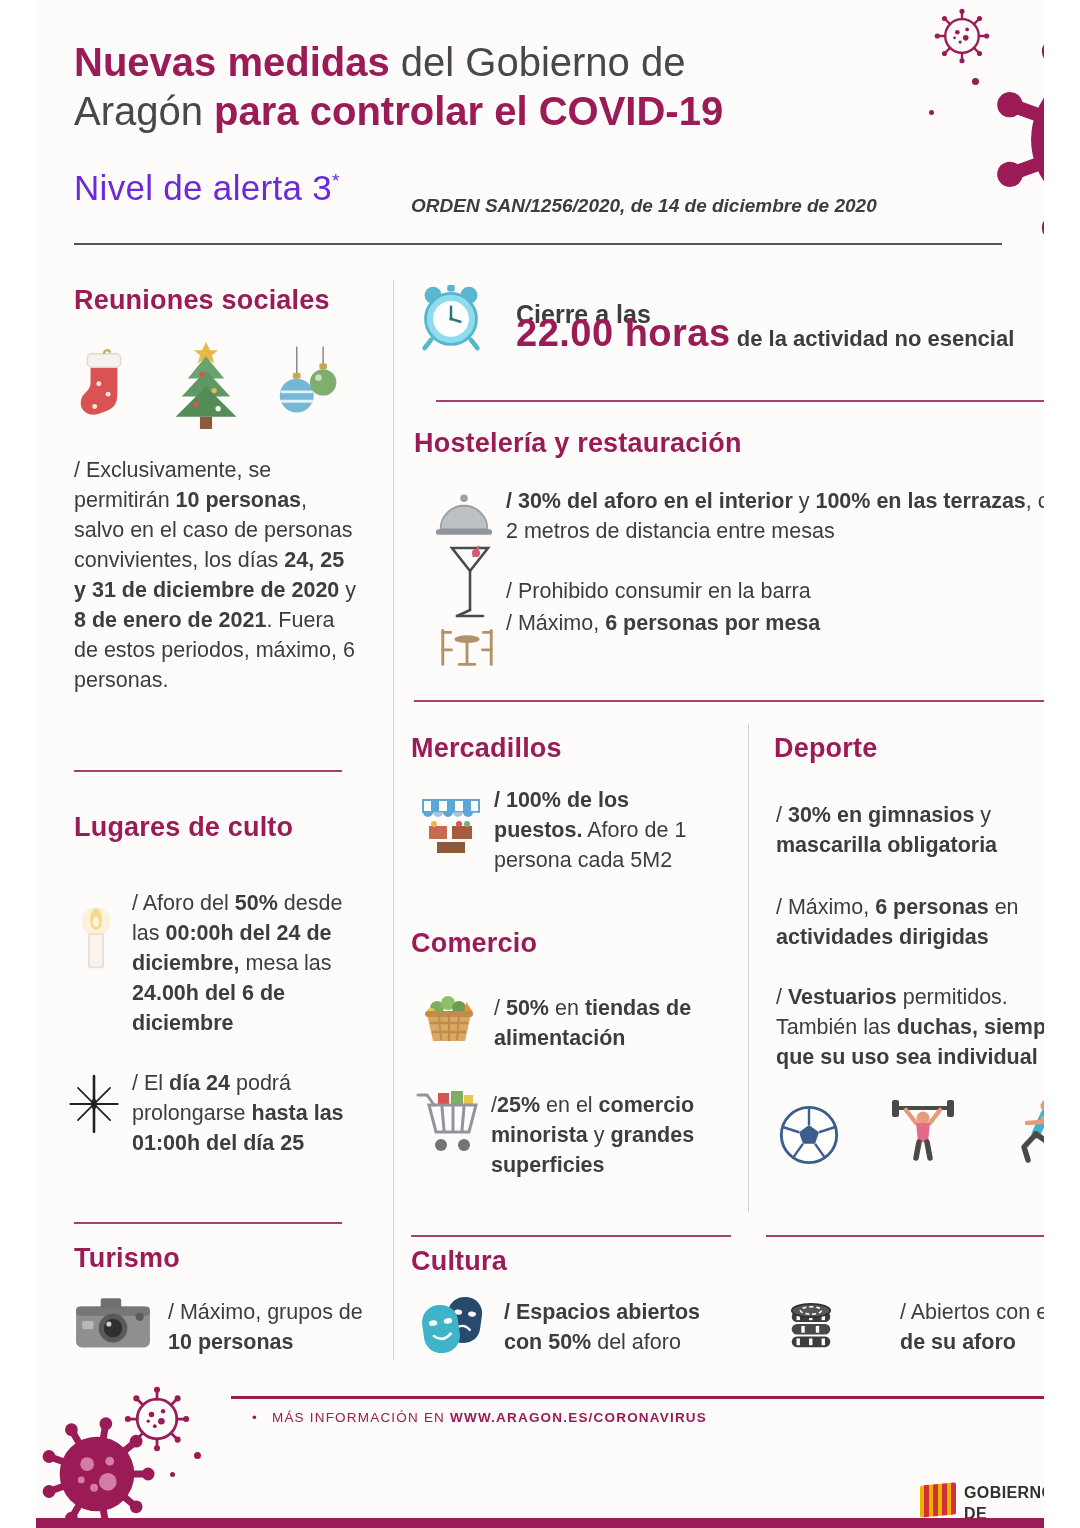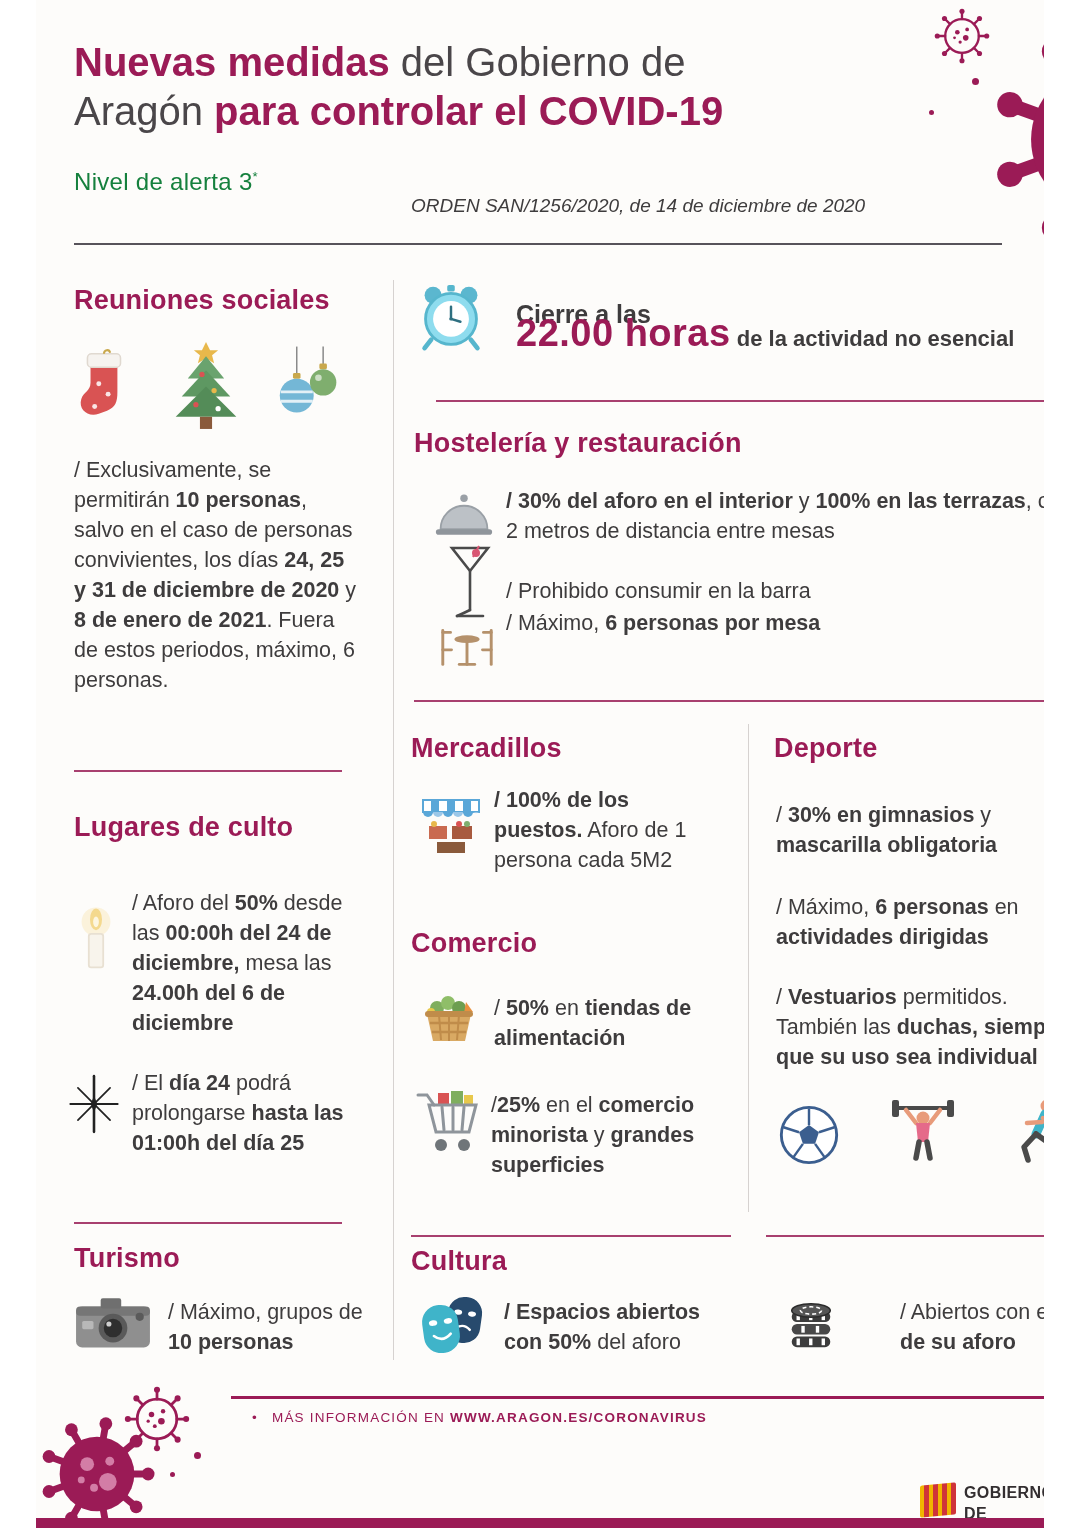--- a/index.html
+++ b/index.html
@@ -7,23 +7,23 @@
   body { font-family:"Liberation Sans", sans-serif; color:#3e3c3d; }
   .page { position:relative; width:1008px; height:1528px; background:#fdfcfa; overflow:hidden; margin:0 auto; }
   .abs { position:absolute; }
 
   
   .title { font-size:40px; line-height:49px; font-weight:400; color:#4a4649; }
   .title .accent { color:#9b1b56; font-weight:700; }
   .plain { color:#4a4649; font-weight:400; }
   .accent { color:#9b1b56; font-weight:700; }
   .b { font-weight:700; }
-  .alert { font-size:24px; color:#15803d; font-weight:400; letter-spacing:.3px; }
+  .alert { font-size:35px; color:#6d28d9; font-weight:400; letter-spacing:.3px; }
   .alert sup { font-size:.55em; vertical-align:super; }
-  .order { font-size:19px; font-style:italic; font-weight:400; color:#3e3c3d; }
+  .order { font-size:19px; font-style:italic; font-weight:700; color:#3e3c3d; }
   .h { color:#9b1b56; font-weight:700; font-size:27px; letter-spacing:.2px; }
   .body-text { font-size:21.5px; line-height:30px; color:#3e3c3d; }
   .closure-line1 { font-size:25px; font-weight:700; color:#3e3c3d; }
   .closure-time { font-size:38px; font-weight:700; color:#9b1b56; letter-spacing:.5px; }
   .closure-rest { font-size:22px; font-weight:700; color:#3e3c3d; }
 
   
   .hrule { background:#57535a; height:2px; }
   .mrule { background:#a8406f; height:2px; }
   .vrule { background:#d6d2d0; width:1px; }

